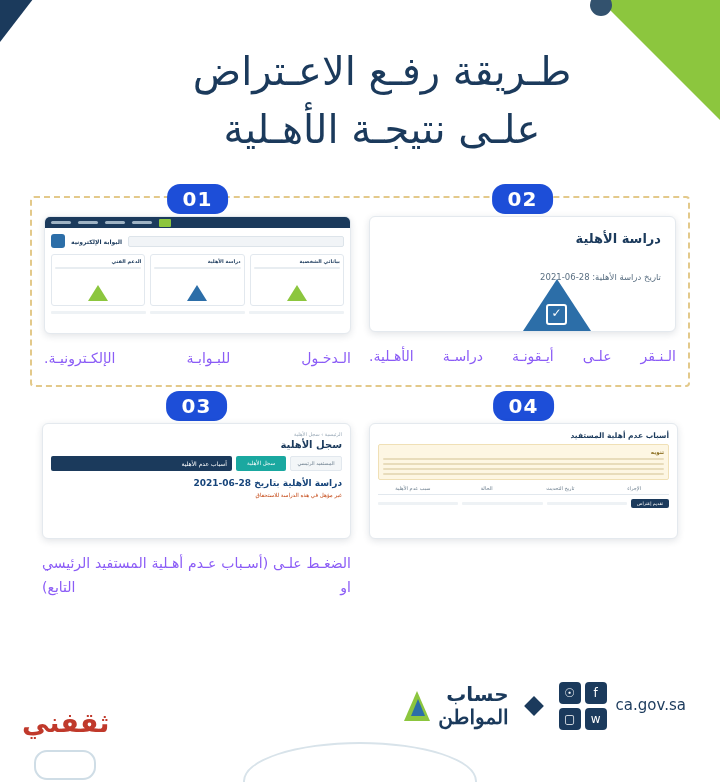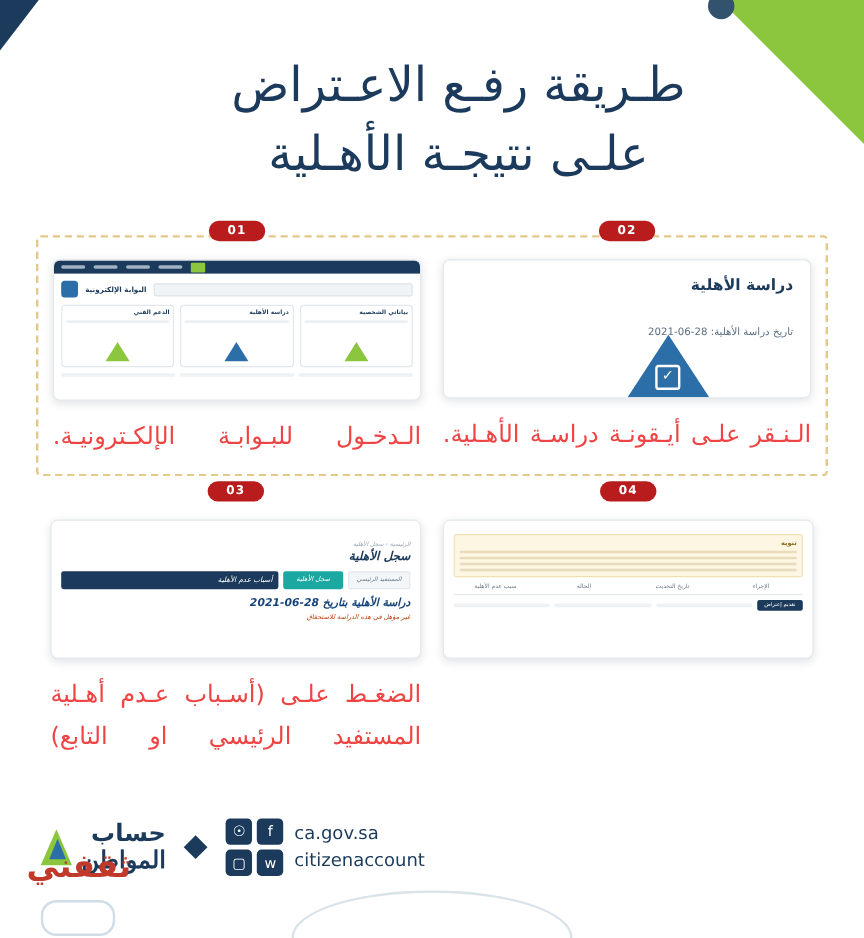--- a/index.html
+++ b/index.html
@@ -109,41 +109,41 @@
   .step {
     position: relative;
     flex: 1 1 0;
     min-width: 0;
   }
   .badge {
     position: absolute;
     top: -32px;
     left: 50%;
     transform: translateX(-50%);
-    background: #b91c1c;
+    background: #1d4ed8;
     color: #ffffff;
-    font-size: 10px;
+    font-size: 20px;
     font-weight: bold;
     border-radius: 13px;
     padding: 3px 16px;
     letter-spacing: 1px;
   }
   .card {
     background: #ffffff;
     border: 1px solid #e4e9ee;
     border-radius: 6px;
     box-shadow: 0 2px 7px rgba(30,50,70,0.13);
     height: 116px;
     overflow: hidden;
     position: relative;
   }
   .caption {
     margin-top: 12px;
-    color: #ef4444;
-    font-size: 20px;
+    color: #8b5cf6;
+    font-size: 14px;
     line-height: 1.75;
     text-align: justify;
     text-align-last: justify;
     direction: rtl;
     letter-spacing: 0.3px;
   }
 
   
   .m01 { padding: 0; }
   .m01 .topbar {
@@ -259,26 +259,25 @@
     border: 2px solid #ffffff;
     border-radius: 3px;
     color: #ffffff;
     font-size: 12px;
     line-height: 15px;
     text-align: center;
   }
 
   
   .m03 {
-    padding: 17px 8px;
+    padding: 7px 8px;
     box-sizing: border-box;
     text-align: right;
     font-size: 6px;
     color: #1b3a5c;
-    font-style: italic;
   }
   .m03 .crumb { font-size: 5px; color: #98a8b6; }
   .m03 .h { font-size: 10px; font-weight: bold; margin-top: 2px; }
   .m03 .row {
     display: flex; flex-direction: row-reverse; gap: 4px; margin-top: 6px;
   }
   .m03 .navy {
     flex: 1; background: #1b3a5c; color: #fff; border-radius: 2px;
     padding: 4px 5px; font-size: 6px; text-align: right;
   }
@@ -339,21 +338,21 @@
 
   
   .footer {
     position: absolute;
     bottom: 52px;
     left: 34px;
     right: 34px;
     display: flex;
     flex-direction: row-reverse;
     align-items: center;
-    justify-content: flex-start;
+    justify-content: flex-end;
   }
   .brand {
     display: flex;
     flex-direction: row-reverse;
     align-items: center;
     gap: 8px;
   }
   .brand .mark {
     width: 0; height: 0;
     border-left: 13px solid transparent;
@@ -512,20 +511,21 @@
           </div>
           <div class="blue-line">دراسة الأهلية بتاريخ 28-06-2021</div>
           <div class="warn">غير مؤهل في هذه الدراسة للاستحقاق</div>
         </div>
         <div class="caption">الضغـط علـى (أسـباب عـدم أهـلية المستفيد الرئيسي او التابع)</div>
       </div>
 
       <div class="step">
         <div class="badge">04</div>
         <div class="card m04">
+          <div class="h">أسباب عدم أهلية المستفيد</div>
           <div class="note">
             <div class="t">تنويه</div>
             <i></i>
             <i></i>
             <i></i>
             <i></i>
           </div>
           <div class="tbl">
             <div class="thead">
               <span>سبب عدم الأهلية</span>
@@ -560,21 +560,20 @@
 
     <div class="social">
       <div class="icons">
         <span>f</span>
         <span>☉</span>
         <span>w</span>
         <span>▢</span>
       </div>
       <div class="handles">
         <div>ca.gov.sa</div>
-        <div>citizenaccount</div>
       </div>
     </div>
   </div>
 
   <div class="watermark">ثقفني</div>
 
   <div class="bottom-curve"></div>
   <div class="bottom-left-box"></div>
 
 </div>

